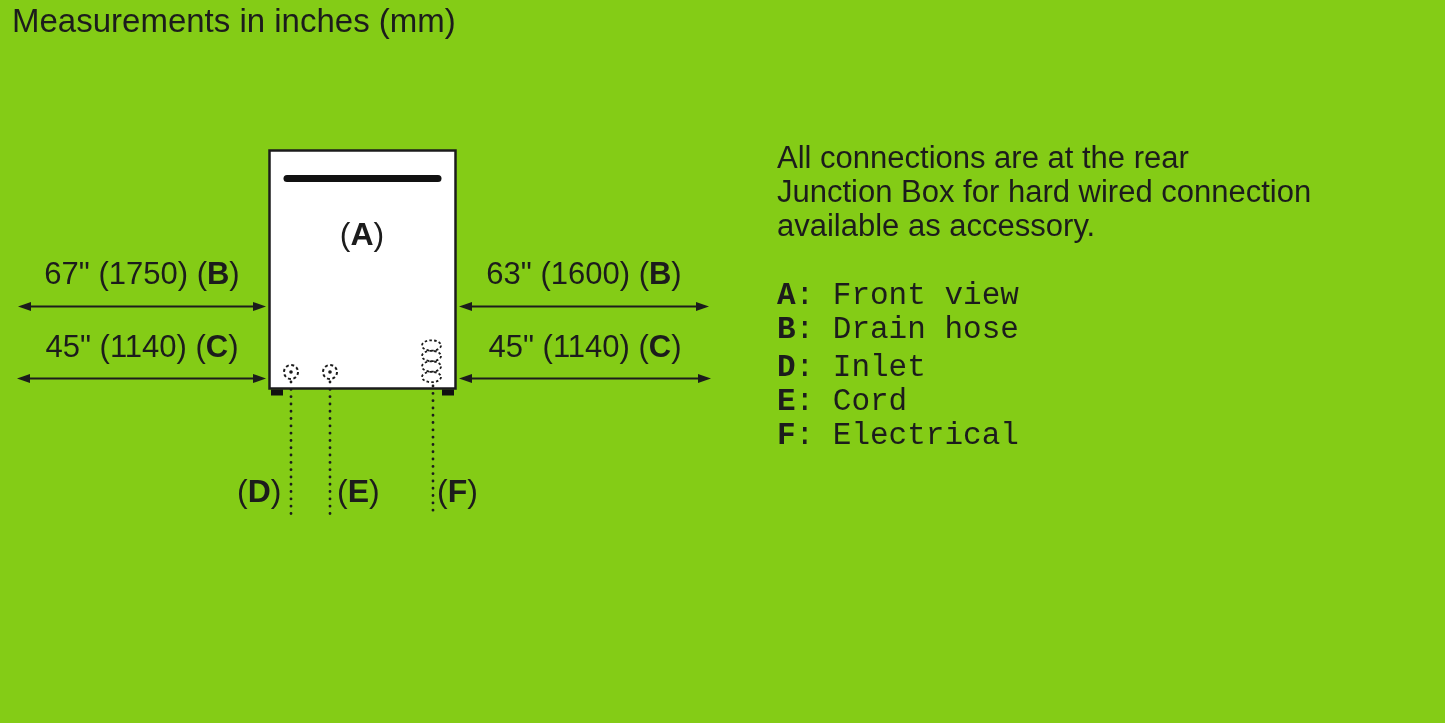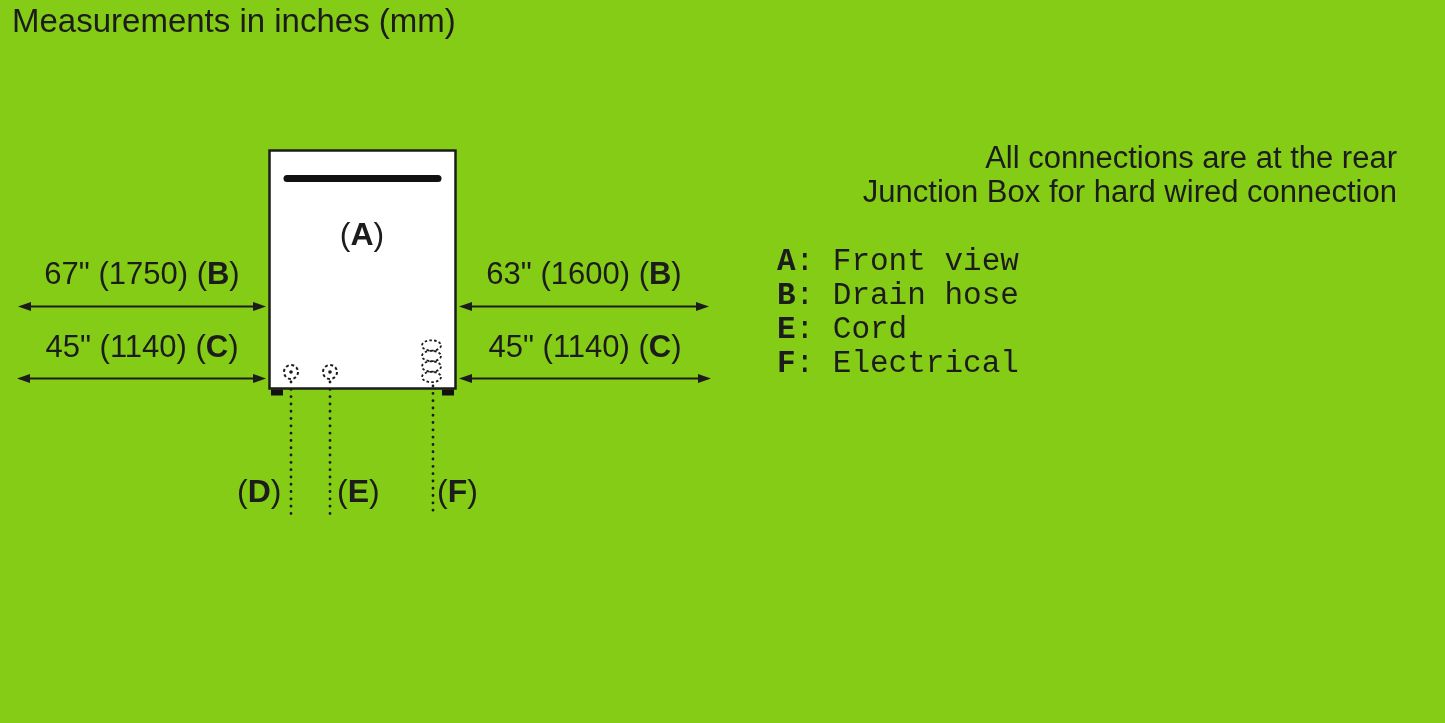--- a/index.html
+++ b/index.html
@@ -30,21 +30,21 @@
   .dim-label {
     text-align: center;
     font-size: 31px;
     line-height: 34px;
   }
   .big-label {
     font-size: 32px;
     line-height: 34px;
   }
   .bold { font-weight: 700; }
-  .note-line { height: 34px; text-align: right; }
+  .note-line { height: 34px; }
   .legend-item { line-height: 34px; font-family: Liberation Mono, monospace; }
   .legend-item .cont { padding-left: 40px; }
   .gap-before { margin-top: 4px; }
   svg { display: block; }
 </style>
 </head>
 <body>
 
 <div id="stage">
 
@@ -119,28 +119,30 @@
 
   <div class="abs txt big-label" style="left:337px; top:474px;"><span>(</span><span class="bold">E</span><span>)</span></div>
 
   <div class="abs txt big-label" style="left:437px; top:474px;"><span>(</span><span class="bold">F</span><span>)</span></div>
 
   <div class="abs" style="left:777px; top:141px; width:620px;">
 
     <div>
       <div class="txt note-line">All connections are at the rear</div>
       <div class="txt note-line">Junction Box for hard wired connection</div>
+      <div class="txt note-line">available as accessory.</div>
     </div>
 
     <div style="margin-top:36px;">
       <div class="txt legend-item"><span class="bold">A</span><span>: Front view</span></div>
 
       <div class="txt legend-item"><span class="bold">B</span><span>: Drain hose</span></div>
 
 
+      <div class="txt legend-item gap-before"><span class="bold">D</span><span>: Inlet</span></div>
 
       <div class="txt legend-item"><span class="bold">E</span><span>: Cord</span></div>
 
       <div class="txt legend-item"><span class="bold">F</span><span>: Electrical</span></div>
     </div>
   </div>
 
 </div>
 
 </body></html>

